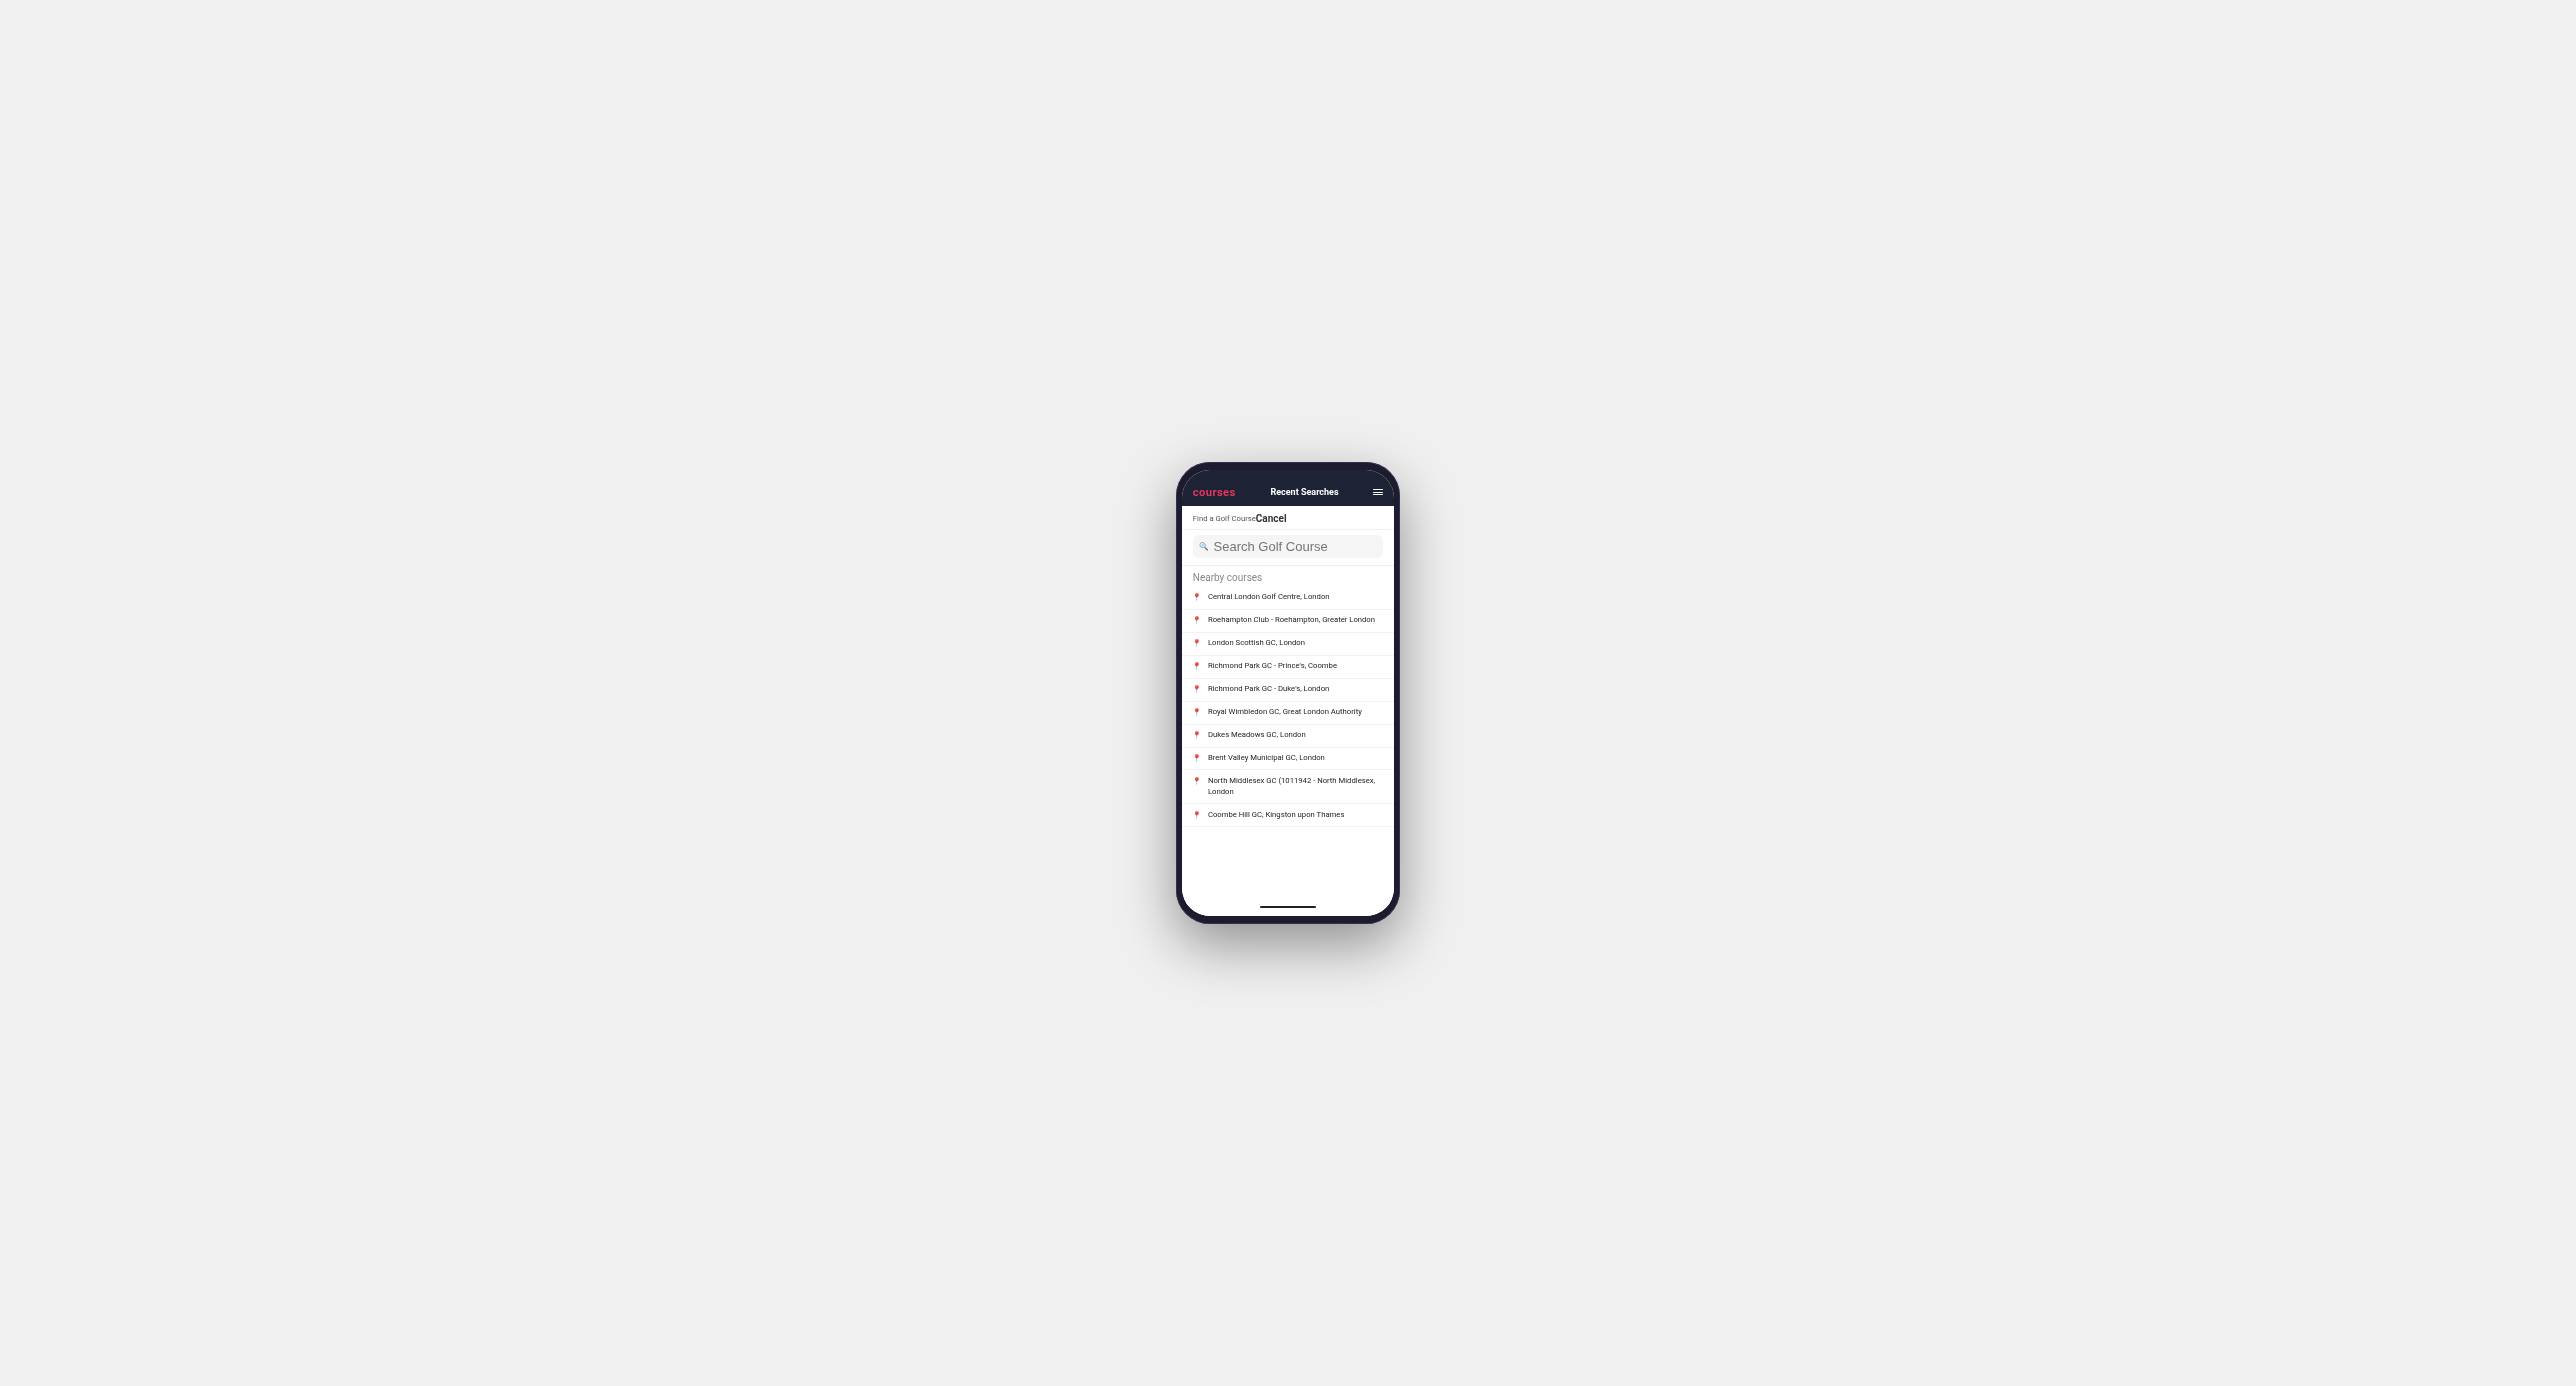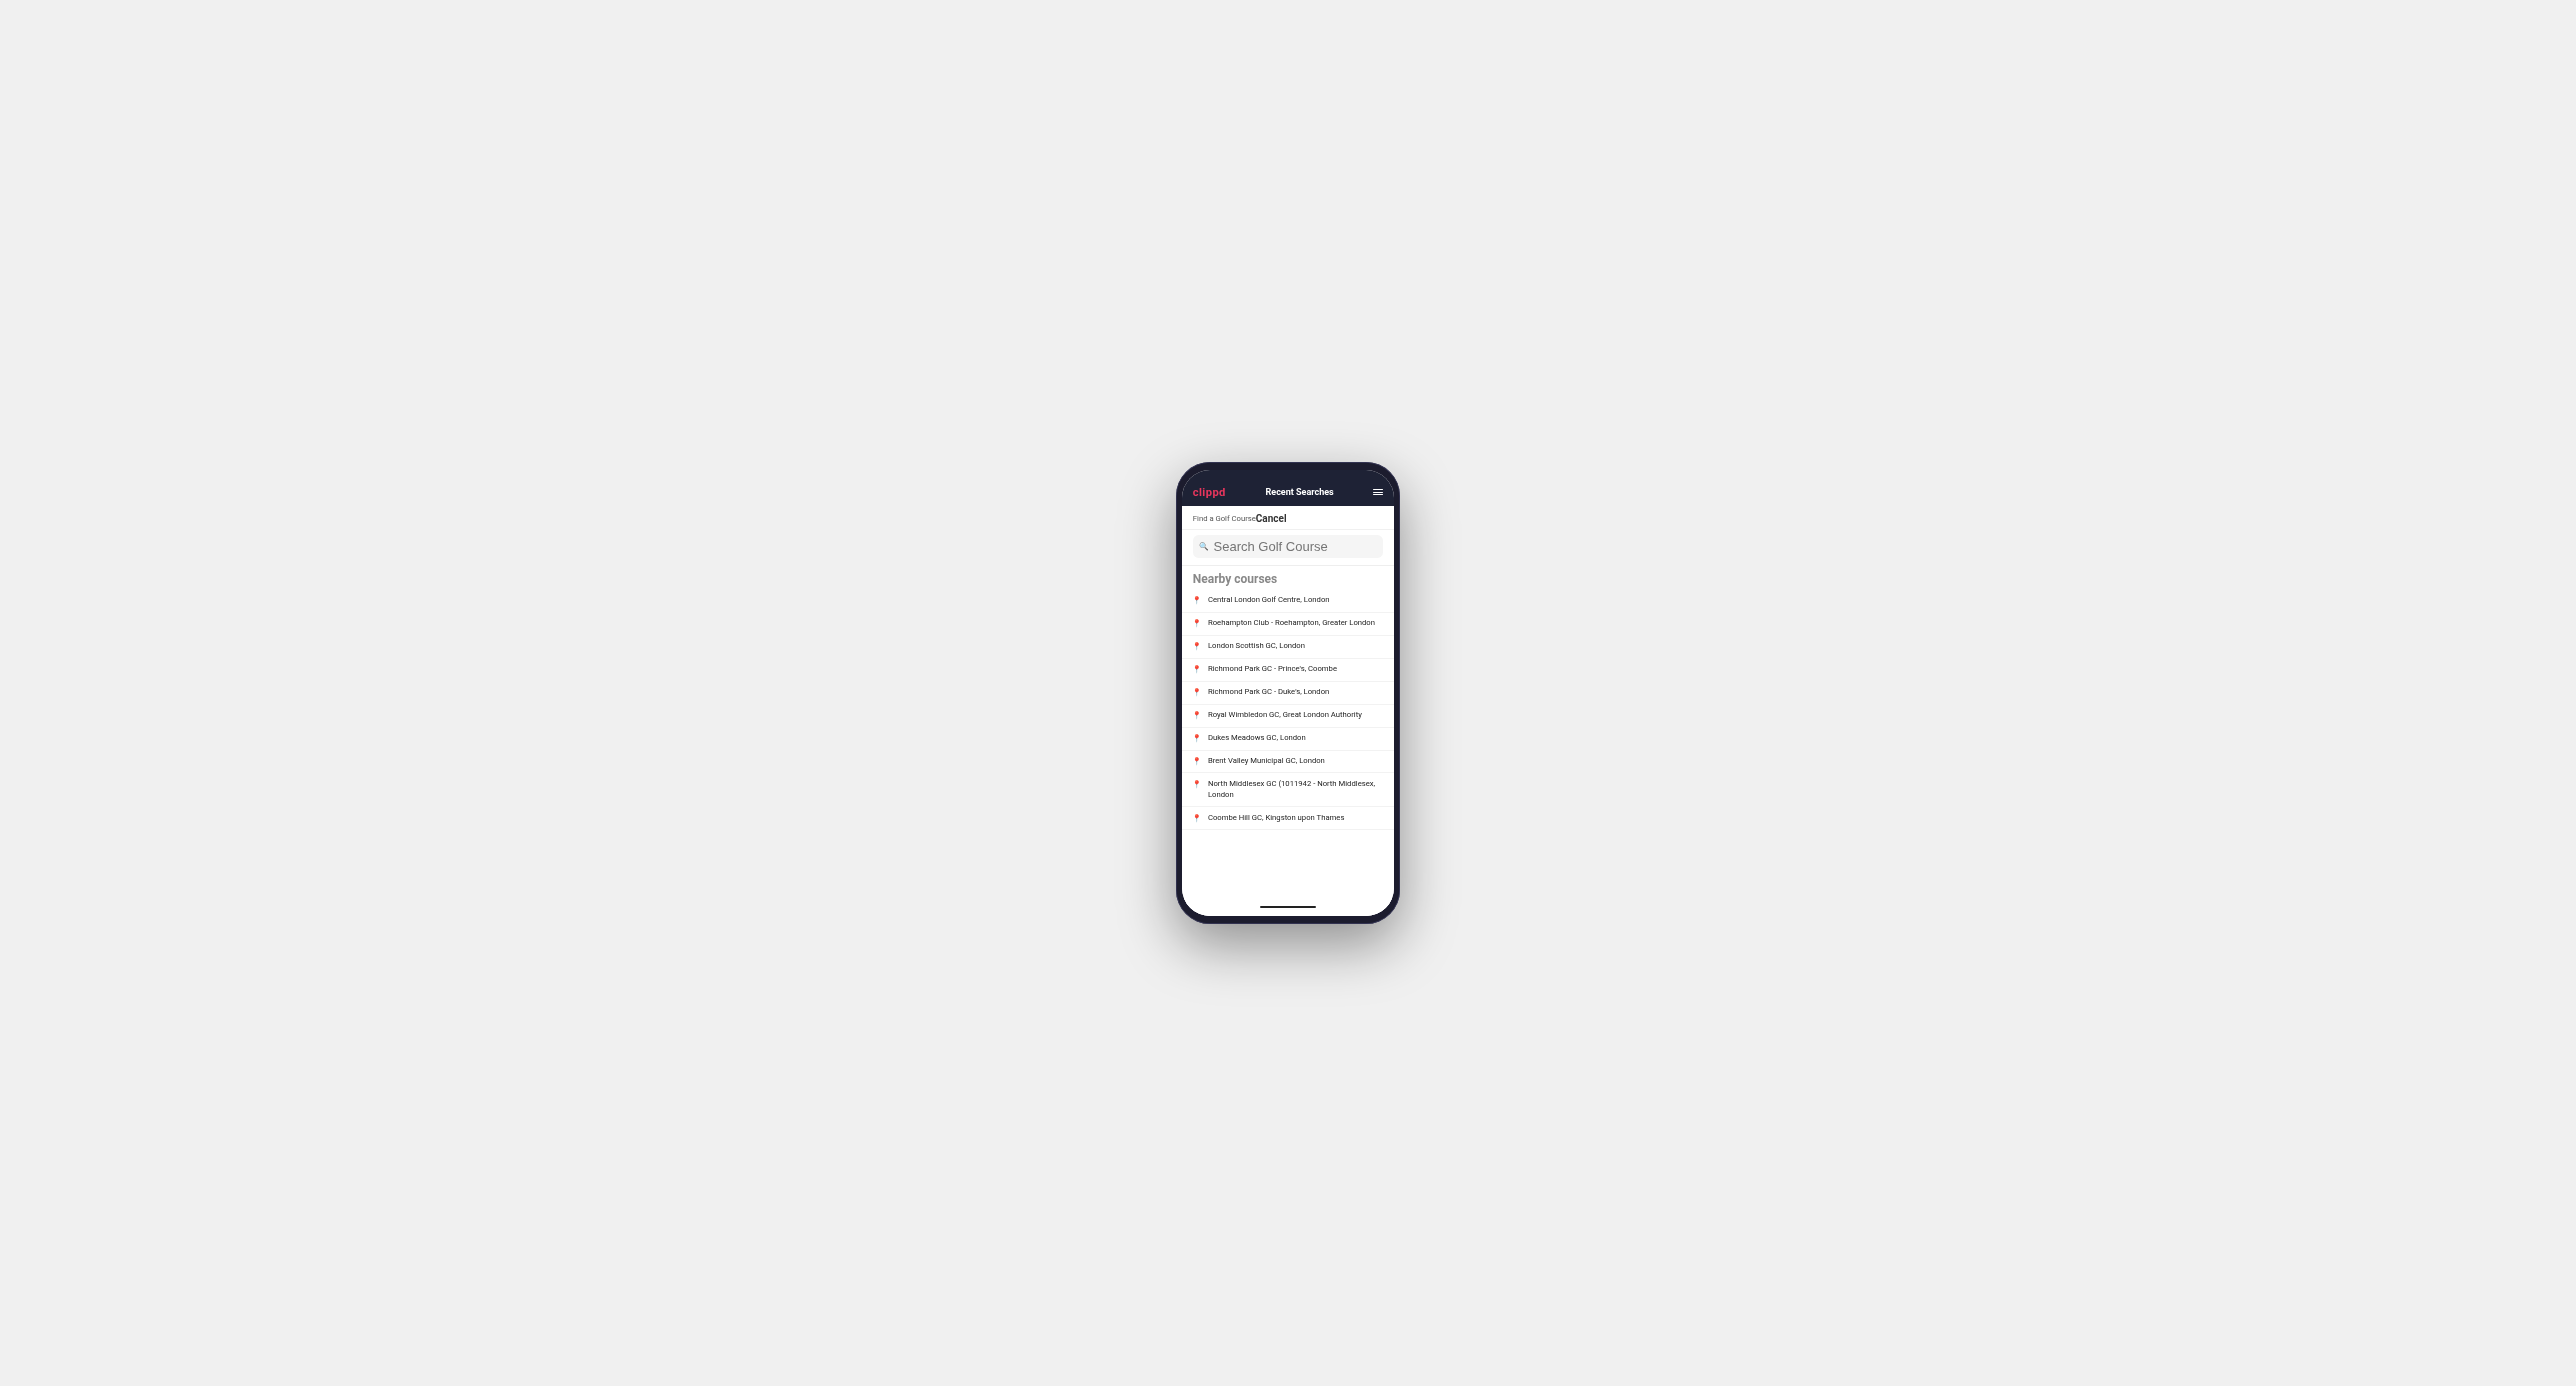--- a/index.html
+++ b/index.html
@@ -152,24 +152,24 @@
       flex: 1;
       pointer-events: none;
     }
 
     .nearby-section {
       flex: 1;
       overflow-y: auto;
     }
 
     .nearby-label {
-      font-size: 12px;
+      font-size: 10px;
       color: #888888;
       padding: 5.6px 11.2px 4.2px 11.2px;
-      font-weight: 700;
+      font-weight: 400;
       text-transform: none;
     }
 
     .course-item {
       display: flex;
       align-items: flex-start;
       padding: 5.6px 11.2px;
       border-bottom: 0.7px solid #f2f2f2;
       cursor: pointer;
       gap: 5.6px;
@@ -208,21 +208,21 @@
 </head>
 <body>
 
 <div class="phone-wrapper">
   <div class="phone-body">
 
     <div class="phone-screen">
       <div class="status-bar"></div>
 
       <div class="header">
-        <span class="header-logo">clippd</span>
+        <span class="header-logo">courses</span>
         <span class="header-title">Recent Searches</span>
         <div class="header-menu">
           <span></span>
           <span></span>
           <span></span>
         </div>
       </div>
 
       <div class="content-area">
         <div class="find-bar">

